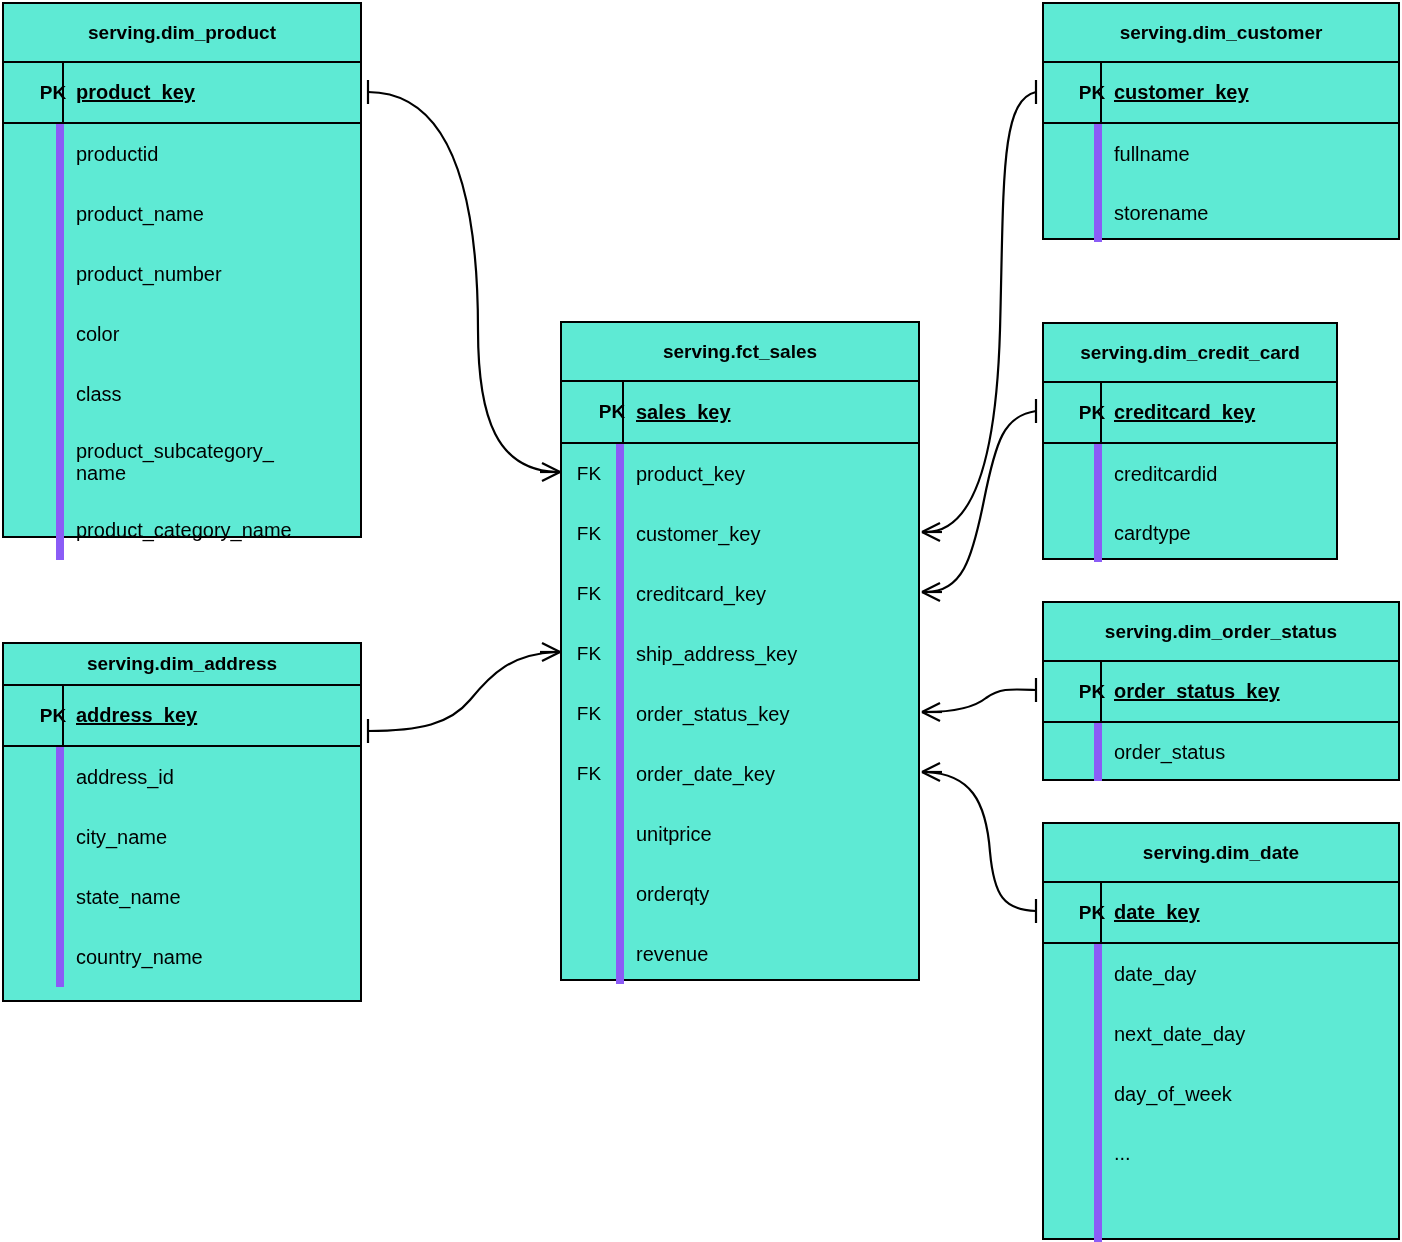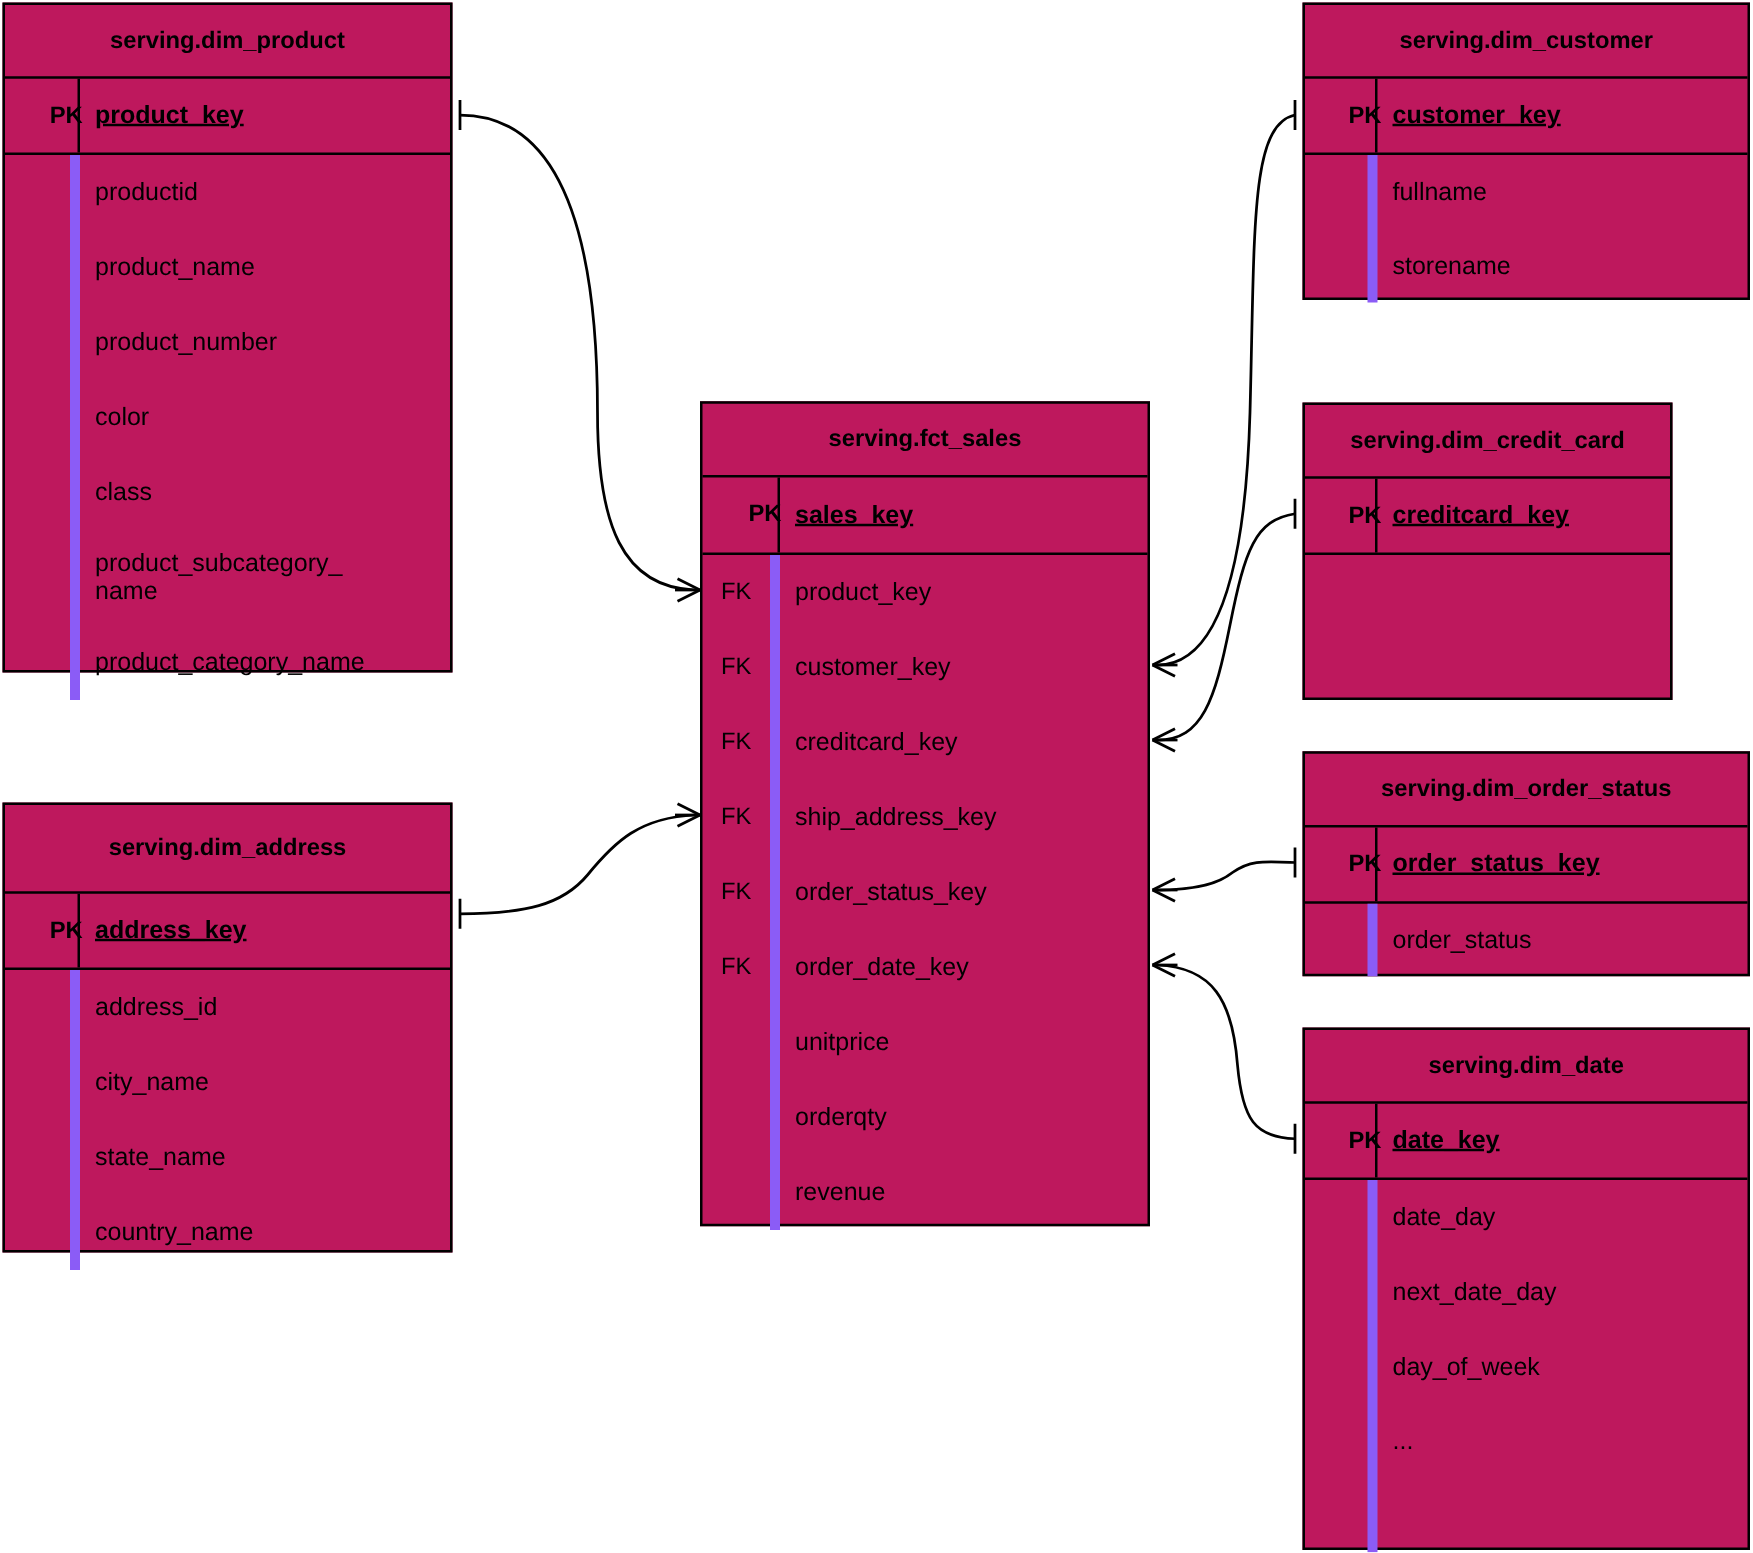--- a/index.html
+++ b/index.html
@@ -25,21 +25,21 @@
     z-index: 1;
   }
   svg.links path, svg.links line {
     fill: none;
     stroke: #000000;
     stroke-width: 2.2;
   }
   .entity {
     position: absolute;
     border: 2px solid #000000;
-    background: #be185d;
+    background: #5eead4;
     box-sizing: border-box;
     z-index: 2;
   }
   .entity-title {
     text-align: center;
     font-weight: bold;
     font-size: 19px;
     color: #000000;
     box-sizing: border-box;
     display: flex;
@@ -199,21 +199,21 @@
           <div class="attr-namecell" style="height: 60px;">color</div>
           <div class="attr-namecell" style="height: 60px;">class</div>
           <div class="attr-namecell" style="height: 76px;">product_subcategory_
 name</div>
           <div class="attr-namecell" style="height: 60px;">product_category_name</div>
         </div>
     </div>
   </div>
 
   <div class="entity" style="left: 2px; top: 642px; width: 360px; height: 360px;">
-    <div class="entity-title" style="height: 71px;">serving.dim_address</div>
+    <div class="entity-title" style="height: 42px;">serving.dim_address</div>
     <div class="row pk-row" style="height: 61px;">
       <div class="keycol bold" style="width: 60px;">PK</div>
       <div class="namecol pk">address_key</div>
     </div>
     <div class="attr-block">
       <div class="attr-keycol" style="width: 60px;">
           <div class="attr-keycell" style="height: 60px;"></div>
           <div class="attr-keycell" style="height: 60px;"></div>
           <div class="attr-keycell" style="height: 60px;"></div>
           <div class="attr-keycell" style="height: 60px;"></div>
@@ -276,20 +276,30 @@
         </div>
     </div>
   </div>
 
   <div class="entity" style="left: 1042px; top: 322px; width: 296px; height: 238px;">
     <div class="entity-title" style="height: 59px;">serving.dim_credit_card</div>
     <div class="row pk-row" style="height: 61px;">
       <div class="keycol bold" style="width: 58px;">PK</div>
       <div class="namecol pk">creditcard_key</div>
     </div>
+    <div class="attr-block">
+      <div class="attr-keycol" style="width: 58px;">
+          <div class="attr-keycell" style="height: 60px;"></div>
+          <div class="attr-keycell" style="height: 58px;"></div>
+        </div>
+      <div class="attr-namecol">
+          <div class="attr-namecell" style="height: 60px;">creditcardid</div>
+          <div class="attr-namecell" style="height: 58px;">cardtype</div>
+        </div>
+    </div>
   </div>
 
   <div class="entity" style="left: 1042px; top: 601px; width: 358px; height: 180px;">
     <div class="entity-title" style="height: 59px;">serving.dim_order_status</div>
     <div class="row pk-row" style="height: 61px;">
       <div class="keycol bold" style="width: 58px;">PK</div>
       <div class="namecol pk">order_status_key</div>
     </div>
     <div class="attr-block">
       <div class="attr-keycol" style="width: 58px;">

